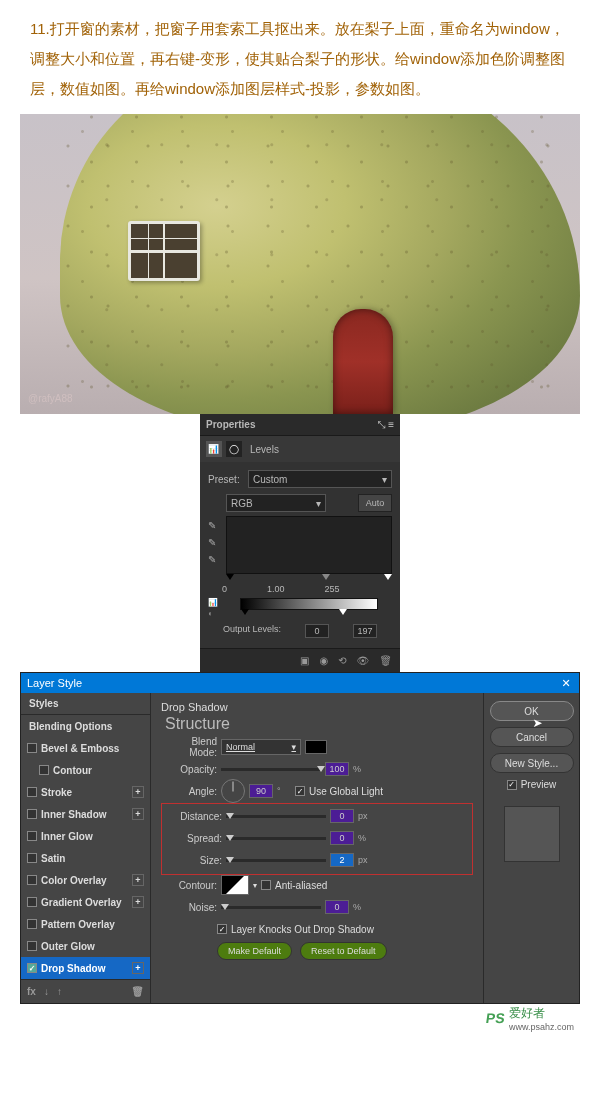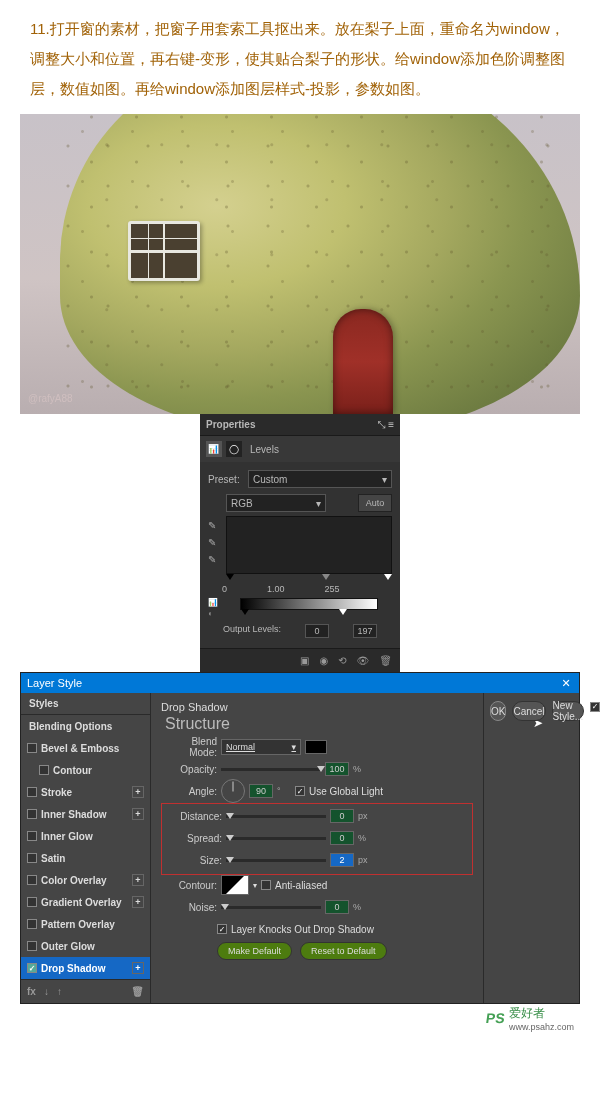--- a/index.html
+++ b/index.html
@@ -61,31 +61,31 @@
 .ls-left-footer { margin-top: auto; height: 24px; display: flex; align-items: center; padding: 0 6px; gap: 8px; border-top: 1px solid #2a2a2a; color: #999; }
 .ls-center { flex: 1; padding: 8px 10px; background: #454545; font-size: 10px; }
 .ls-section-title { font-size: 11px; margin-bottom: 2px; }
 .ls-subsection { font-size: 16px; color: #bbb; margin-bottom: 4px; padding-left: 4px; }
 .ls-field-row { display: flex; align-items: center; height: 20px; gap: 4px; margin-bottom: 2px; }
 .ls-field-label { width: 56px; text-align: right; font-size: 10px; color: #ccc; }
 .ls-dropdown { width: 80px; height: 16px; background: #333; border: 1px solid #666; display: flex; align-items: center; justify-content: space-between; padding: 0 4px; font-size: 9px; text-decoration: underline; }
 .ls-color-swatch { width: 22px; height: 14px; background: #000; border: 1px solid #666; }
 .ls-slider { flex: 1; max-width: 100px; height: 3px; background: #2a2a2a; position: relative; }
 .ls-slider-handle { position: absolute; width: 0; height: 0; border-left: 4px solid transparent; border-right: 4px solid transparent; border-top: 6px solid #ccc; top: -2px; }
-.ls-num-input { width: 24px; height: 14px; background: #14532d; border: 1px solid #666; font-size: 9px; display: flex; align-items: center; justify-content: center; color: #ccc; }
+.ls-num-input { width: 24px; height: 14px; background: #4c1d95; border: 1px solid #666; font-size: 9px; display: flex; align-items: center; justify-content: center; color: #ccc; }
 .ls-num-input.highlight { background: #1568c5; color: #fff; }
 .ls-unit { width: 14px; font-size: 9px; color: #aaa; }
 .ls-checkbox { width: 10px; height: 10px; border: 1px solid #888; display: inline-flex; align-items: center; justify-content: center; font-size: 8px; background: #333; }
 .ls-checkbox.checked::before { content: '✓'; color: #fff; }
 .red-box { border: 1px solid #c03030; padding: 2px 4px; }
 .ls-angle-dial { width: 24px; height: 24px; border: 1px solid #777; border-radius: 50%; position: relative; }
 .ls-angle-dial::after { content: ''; position: absolute; width: 10px; height: 1px; background: #ccc; left: 50%; top: 50%; transform-origin: left; transform: rotate(-90deg); }
 .ls-contour-swatch { width: 28px; height: 20px; background: linear-gradient(135deg, #000 49%, #fff 51%); border: 1px solid #666; }
 .ls-button { height: 18px; padding: 0 10px; background: #4d7c0f; border: 1px solid #333; display: inline-flex; align-items: center; font-size: 9px; border-radius: 9px; }
-.ls-right { width: 96px; padding: 8px 6px; display: flex; flex-direction: row; gap: 6px; align-items: flex-start; background: #454545; border-left: 1px solid #2a2a2a; }
+.ls-right { width: 96px; padding: 8px 6px; display: flex; flex-direction: column; gap: 6px; align-items: center; background: #454545; border-left: 1px solid #2a2a2a; }
 .ls-right-btn { width: 84px; height: 20px; border-radius: 10px; background: #555; border: 1px solid #333; display: flex; align-items: center; justify-content: center; font-size: 10px; position: relative; }
 .ls-right-btn.primary { border-color: #888; }
 .ls-preview-box { width: 56px; height: 56px; background: #555; border: 1px solid #333; margin-top: 10px; }
 .ok-cursor { position: absolute; left: 42px; top: 14px; color: #fff; font-size: 12px; }
 .watermark-br { margin-left: 20px; width: 560px; height: 28px; display: flex; align-items: center; justify-content: flex-end; padding-right: 6px; gap: 4px; }
 .wm-logo { font-size: 14px; color: #3a8f4a; font-weight: bold; display: flex; gap: 0; }
 .wm-logo .s { color: #45a055; transform: skewX(-8deg); }
 .wm-text { font-size: 12px; color: #3a8f4a; }
 .wm-url { font-size: 9px; color: #666; }
 </style>

